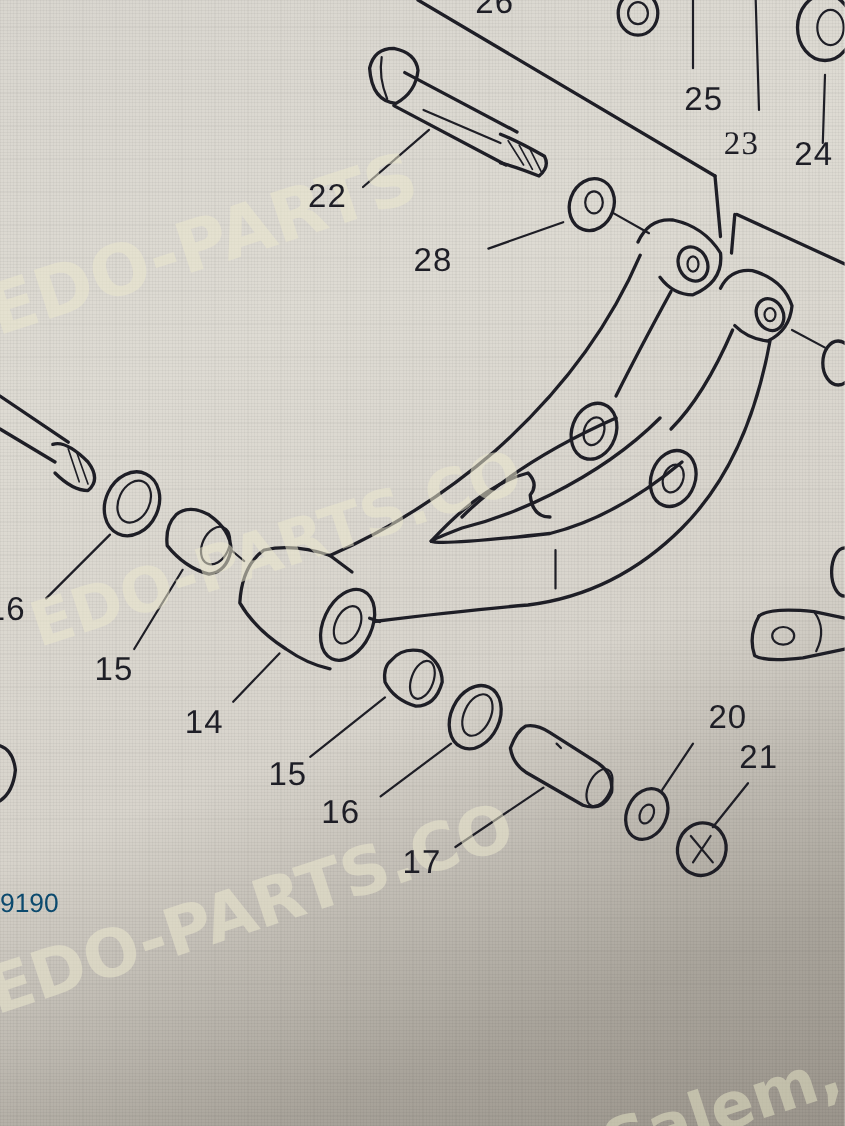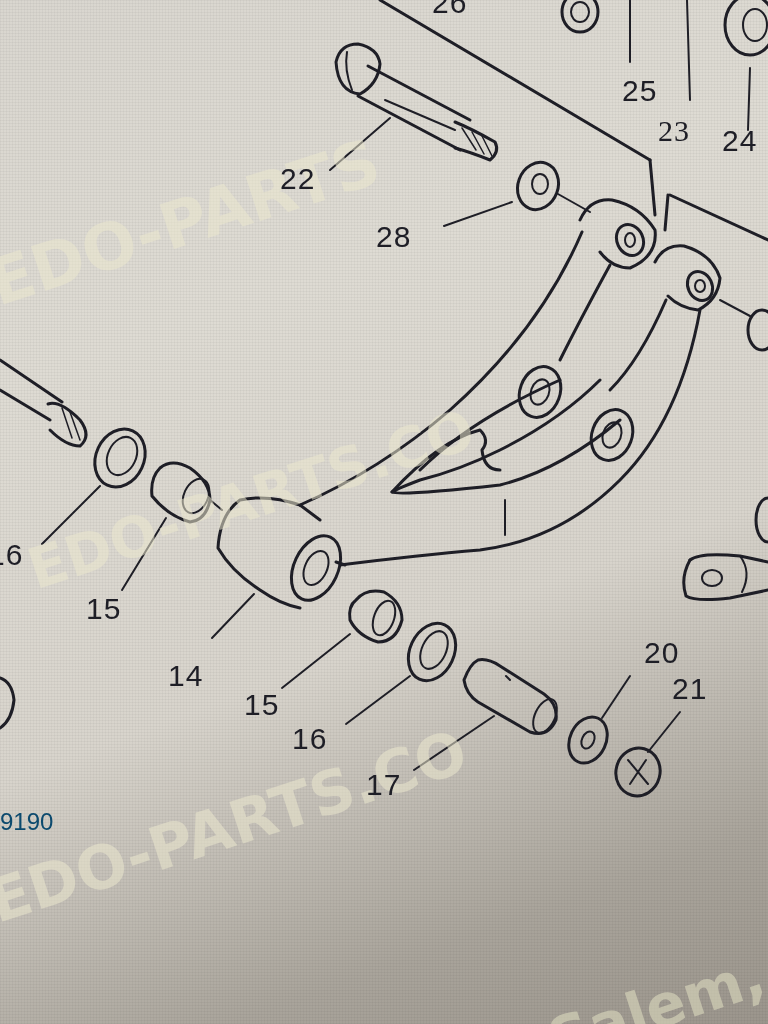--- a/index.html
+++ b/index.html
@@ -212,20 +212,20 @@
 <div class="watermark wm4">Salem, O</div>
 
 <div class="callout" style="left:432px; top:-14px;">26</div>
 <div class="callout" style="left:598px; top:74px;margin-left:24px;">25</div>
 <div class="callout" style="left:658px; top:114px;font-family:Liberation Serif, serif;">23</div>
 <div class="callout" style="left:722px; top:124px;">24</div>
 <div class="callout" style="left:280px; top:162px;">22</div>
 <div class="callout" style="left:376px; top:220px;">28</div>
 <div class="callout" style="left:-12px; top:538px;">16</div>
 <div class="callout" style="left:86px; top:592px;">15</div>
-<div class="callout" style="left:168px; top:640px;margin-top:19px;">14</div>
+<div class="callout" style="left:168px; top:640px;">14</div>
 <div class="callout" style="left:244px; top:688px;">15</div>
 <div class="callout" style="left:292px; top:722px;">16</div>
 <div class="callout" style="left:366px; top:768px;">17</div>
 <div class="callout" style="left:612px; top:636px;margin-left:32px;">20</div>
 <div class="callout" style="left:672px; top:672px;">21</div>
 
 <div class="drawing-code">9190</div>
 
 </body></html>

